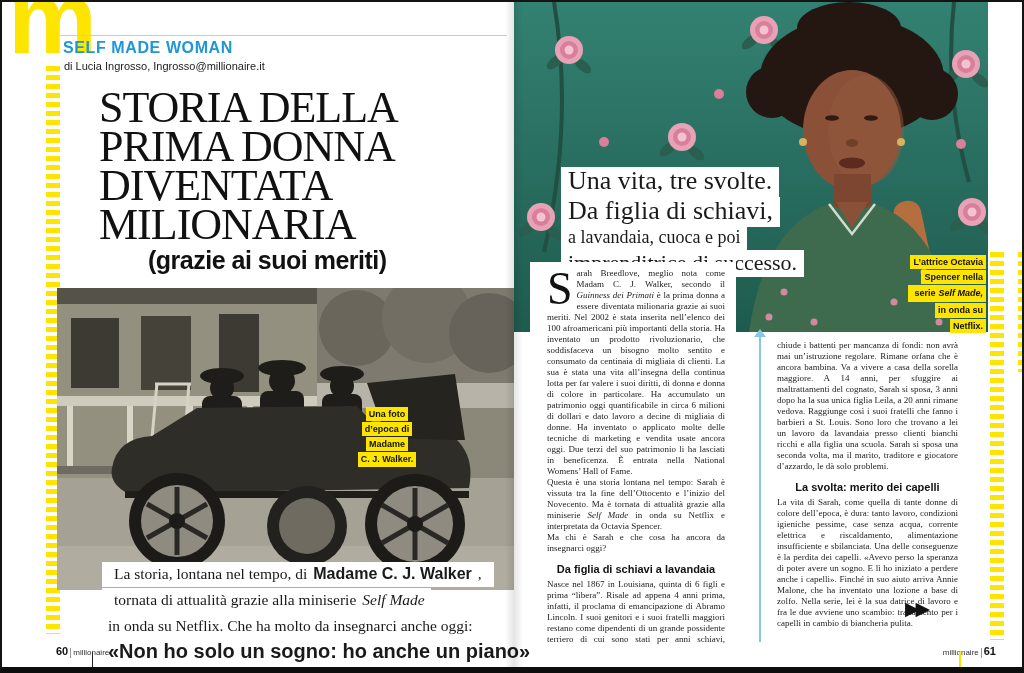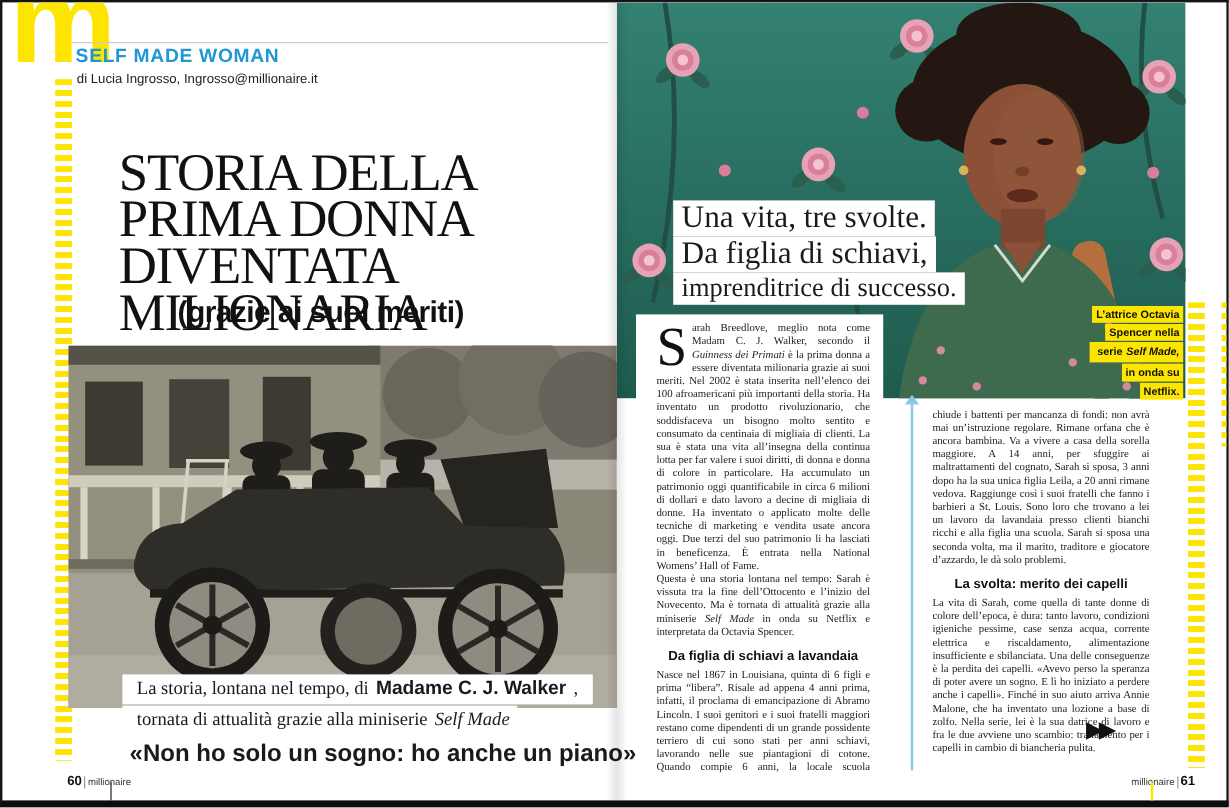--- a/index.html
+++ b/index.html
@@ -14,21 +14,21 @@
   
   .logo-m { left:6px; top:-34px; font:900 100px/1 "Liberation Sans", sans-serif; color:#fde500; letter-spacing:-4px; }
   .dash-strip { width:14px; background:repeating-linear-gradient(to bottom,#fde500 0 5px, transparent 5px 9px); }
   #dash-left  { left:44px; top:64px; height:568px; }
   #dash-right { left:988px; top:250px; height:388px; }
   #dash-edge  { left:1016px; top:250px; height:120px; width:8px; }
   .header-rule { left:58px; top:33px; width:447px; height:1px; background:#cccccc; }
   .section-title { left:61px; top:38px; font:800 16px/1 "Liberation Sans", sans-serif; color:#2097d4; letter-spacing:.6px; }
   .byline { left:62px; top:58px; font:400 11px/1.2 "Liberation Sans", sans-serif; color:#222; }
 
-  .headline { left:97px; top:86px; font:400 44px/39px "Liberation Serif", serif; color:#111; letter-spacing:-1px;margin-top:36px; }
+  .headline { left:97px; top:86px; font:400 44px/39px "Liberation Serif", serif; color:#111; letter-spacing:-1px; }
   .kicker { left:98px; top:246px; font:800 25px/1 "Liberation Sans", sans-serif; color:#111; letter-spacing:-.5px;margin-left:48px; }
 
   
   #photo-left  { left:55px;  top:286px; width:457px; height:302px; }
   #photo-right { left:512px; top:0;     width:474px; height:330px; }
   .fold-shade { left:503px; top:0; width:18px; height:673px;
     background:linear-gradient(to right, rgba(0,0,0,0) 0%, rgba(0,0,0,.10) 50%, rgba(0,0,0,0) 100%); pointer-events:none; }
 
   
   .photo-cap { font:700 9px/1.35 "Liberation Sans", sans-serif; color:#111; }
@@ -153,24 +153,31 @@
           <line x1="358" y1="236" x2="391" y2="217"></line>
           <line x1="358" y1="236" x2="391" y2="255"></line>
         <line x1="358" y1="236" x2="358" y2="272"></line>
           <line x1="358" y1="236" x2="325" y2="255"></line>
           <line x1="358" y1="236" x2="325" y2="217"></line>
       </g>
       <circle cx="358" cy="236" r="8" fill="#1d1b18"></circle>
     </svg>
   </div>
 
+  <div class="abs photo-cap" id="cap-left">
+    <span>Una foto</span><br>
+    <span>d’epoca di</span><br>
+    <span>Madame</span><br>
+    <span>C. J. Walker.</span>
+  </div>
 
   <div class="abs standfirst">
     <div class="ln sf-serif"><span><span>La storia, lontana nel tempo, di </span><b class="sf-bold">Madame C. J. Walker</b><span>,</span></span></div>
     <div class="ln sf-serif"><span><span>tornata di attualità grazie alla miniserie </span><i class="it">Self Made</i></span></div>
+    <div class="ln sf-serif"><span>in onda su Netflix. Che ha molto da insegnarci anche oggi:</span></div>
     <div class="ln sf-quote"><span>«Non ho solo un sogno: ho anche un piano»</span></div>
   </div>
 
   <div class="abs" id="photo-right">
     <svg width="474" height="330" viewBox="0 0 474 330" preserveAspectRatio="none">
       <defs>
         <linearGradient id="tg" x1="0" y1="0" x2="0" y2="1">
           <stop offset="0" stop-color="#338172"></stop>
             <stop offset="1" stop-color="#1e5b4e"></stop>
         </linearGradient>
@@ -222,39 +229,41 @@
         <circle cx="410" cy="270" r="3.5"></circle>
           <circle cx="255" cy="315" r="3.5"></circle>
           <circle cx="425" cy="320" r="3.5"></circle>
       </g>
     </svg>
   </div>
 
   <div class="abs overlay-quote">
     <div class="ln oq-1"><span>Una vita, tre svolte.</span></div>
     <div class="ln oq-2"><span>Da figlia di schiavi,</span></div>
+    <div class="ln oq-3"><span>a lavandaia, cuoca e poi</span></div>
     <div class="ln oq-4"><span>imprenditrice di successo.</span></div>
   </div>
 
   <div class="abs photo-cap" id="cap-right">
     <span>L’attrice Octavia</span><br>
     <span>Spencer nella</span><br>
     <span><span>serie </span><i class="it">Self Made,</i></span><br>
     <span>in onda su</span><br>
     <span>Netflix.</span>
   </div>
 
   <div class="abs dash-strip" id="dash-right"></div>
   <div class="abs dash-strip" id="dash-edge"></div>
 
   <div class="abs col1-bg"></div>
 
   <div class="abs bodycol" id="col1">
     <p class="para"><span class="dropcap">S</span><span>arah Breedlove, meglio nota come Madam C. J. Walker, secondo il </span><i class="it">Guinness dei Primati</i><span> è la prima donna a essere diventata milionaria grazie ai suoi meriti. Nel 2002 è stata inserita nell’elenco dei 100 afroamericani più importanti della storia. Ha inventato un prodotto rivoluzionario, che soddisfaceva un bisogno molto sentito e consumato da centinaia di migliaia di clienti. La sua è stata una vita all’insegna della continua lotta per far valere i suoi diritti, di donna e donna di colore in particolare. Ha accumulato un patrimonio oggi quantificabile in circa 6 milioni di dollari e dato lavoro a decine di migliaia di donne. Ha inventato o applicato molte delle tecniche di marketing e vendita usate ancora oggi. Due terzi del suo patrimonio li ha lasciati in beneficenza. È entrata nella National Womens’ Hall of Fame.</span></p>
     <p class="para"><span>Questa è una storia lontana nel tempo: Sarah è vissuta tra la fine dell’Ottocento e l’inizio del Novecento. Ma è tornata di attualità grazie alla miniserie </span><i class="it">Self Made</i><span> in onda su Netflix e interpretata da Octavia Spencer.</span></p>
+    <p class="para">Ma chi è Sarah e che cosa ha ancora da insegnarci oggi?</p>
     <h3 class="subhead">Da figlia di schiavi a lavandaia</h3>
     <p class="para">Nasce nel 1867 in Louisiana, quinta di 6 figli e prima “libera”. Risale ad appena 4 anni prima, infatti, il proclama di emancipazione di Abramo Lincoln. I suoi genitori e i suoi fratelli maggiori restano come dipendenti di un grande possidente terriero di cui sono stati per anni schiavi, lavorando nelle sue piantagioni di cotone. Quando compie 6 anni, la locale scuola elementare</p>
   </div>
 
   <div class="abs divider-arrow"></div>
   <div class="abs divider"></div>
 
   <div class="abs bodycol" id="col2">
     <p class="para">chiude i battenti per mancanza di fondi: non avrà mai un’istruzione regolare. Rimane orfana che è ancora bambina. Va a vivere a casa della sorella maggiore. A 14 anni, per sfuggire ai maltrattamenti del cognato, Sarah si sposa, 3 anni dopo ha la sua unica figlia Leila, a 20 anni rimane vedova. Raggiunge così i suoi fratelli che fanno i barbieri a St. Louis. Sono loro che trovano a lei un lavoro da lavandaia presso clienti bianchi ricchi e alla figlia una scuola. Sarah si sposa una seconda volta, ma il marito, traditore e giocatore d’azzardo, le dà solo problemi.</p>
     <h3 class="subhead">La svolta: merito dei capelli</h3>

